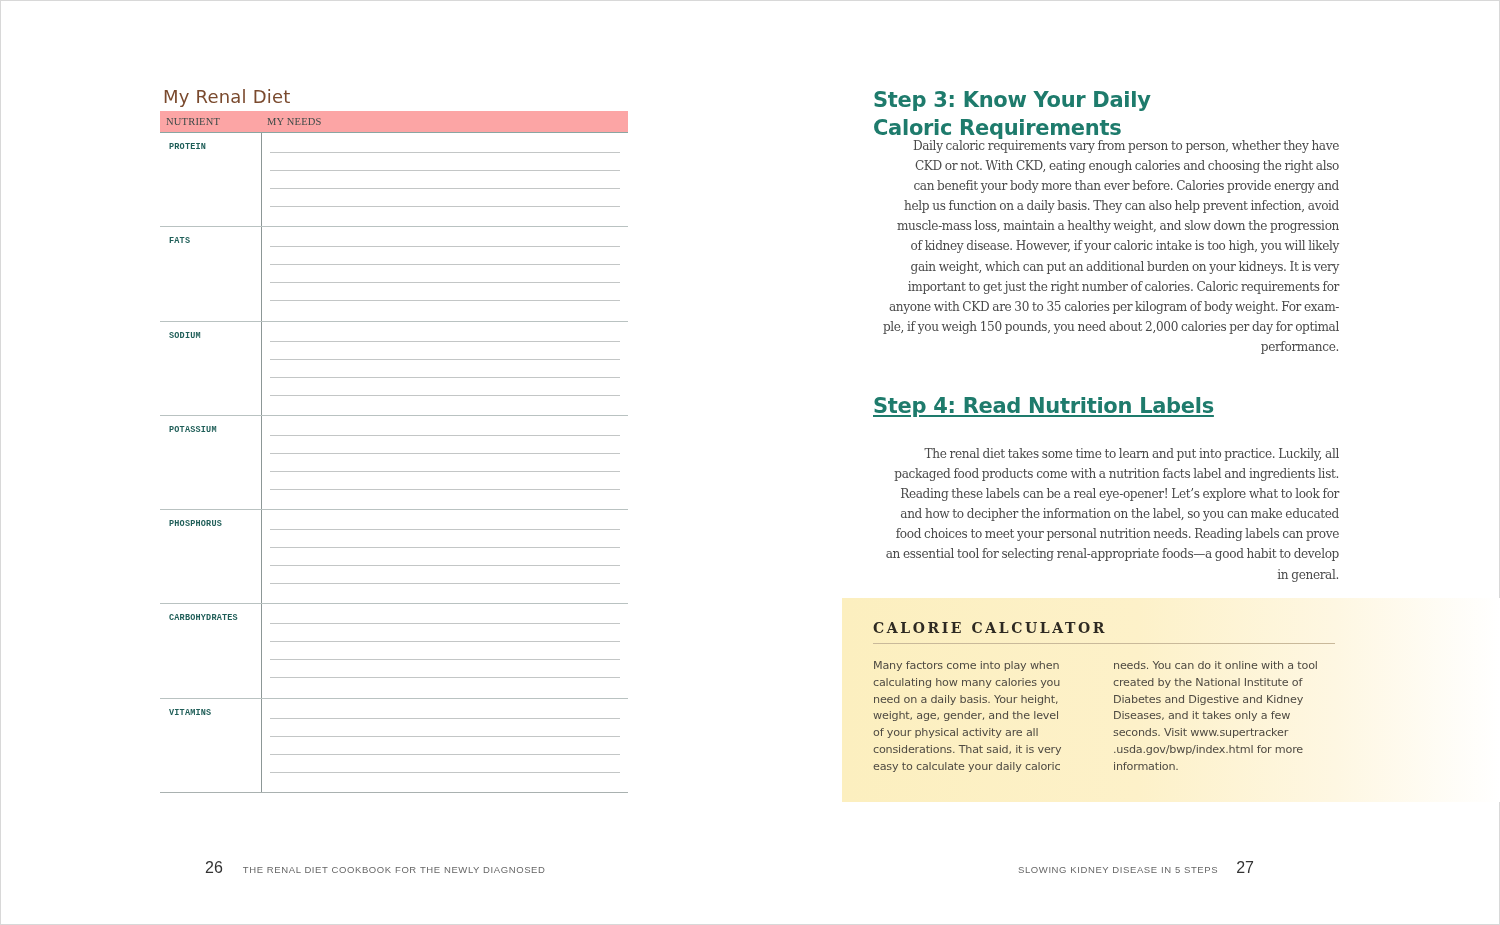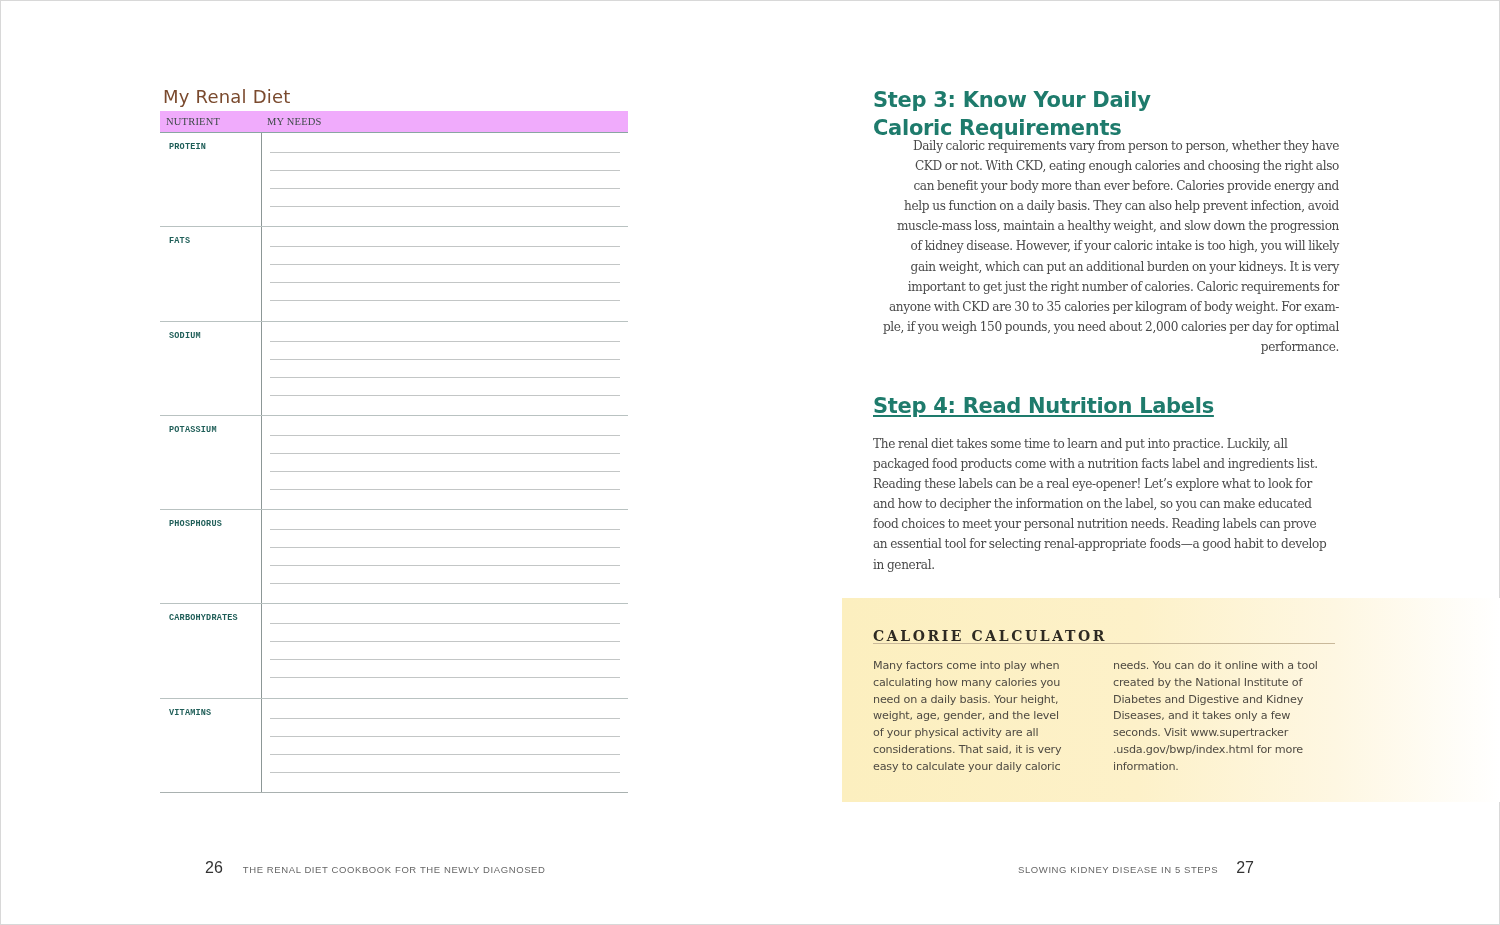--- a/index.html
+++ b/index.html
@@ -3,21 +3,21 @@
 <meta charset="utf-8">
 <style>
   * { box-sizing: border-box; margin: 0; padding: 0; }
   html, body { width: 1500px; height: 925px; background: #ffffff; overflow: hidden; }
   body { position: relative; font-family: "Liberation Serif", serif; }
   .spread-border { position: absolute; inset: 0; border: 1px solid #d8d8d8; pointer-events: none; }
 
   
   .worksheet-title { position: absolute; left: 163px; top: 86px; font-family: "DejaVu Sans", sans-serif; font-size: 18px; color: #7a4a2e; font-weight: normal; letter-spacing: 0.2px; }
   .worksheet { position: absolute; left: 160px; top: 111px; width: 468px; }
-  .ws-header { height: 22px; background: #f0abfc; border-bottom: 1px solid #8aa6a2; display: flex; align-items: center; font-family: "Liberation Serif", serif; font-size: 10.5px; color: #3d4a48; letter-spacing: 0.2px; }
+  .ws-header { height: 22px; background: #fca5a5; border-bottom: 1px solid #8aa6a2; display: flex; align-items: center; font-family: "Liberation Serif", serif; font-size: 10.5px; color: #3d4a48; letter-spacing: 0.2px; }
   .ws-header .col-nut { width: 102px; padding-left: 6px; }
   .ws-header .col-need { padding-left: 5px; }
   .ws-row { position: relative; height: 94.3px; border-bottom: 1px solid #b9c2c1; display: flex; }
   .ws-row:last-child { border-bottom: 1.5px solid #a9b1b0; }
   .ws-row .nut { width: 102px; border-right: 1px solid #8c9796; padding: 9px 0 0 9px; font-family: Liberation Mono, monospace; font-size: 8.5px; font-weight: bold; color: #1f5e58; letter-spacing: 0.2px; }
   .ws-row .lines { flex: 1; position: relative; }
   .ws-row .line { position: absolute; left: 8px; right: 8px; height: 1px; background: #c3c6c6; }
   .ws-row .line:nth-child(1) { top: 19px; }
   .ws-row .line:nth-child(2) { top: 37px; }
   .ws-row .line:nth-child(3) { top: 55px; }
@@ -30,24 +30,24 @@
   .footer-left .ftext { margin-left: 20px; }
   .footer-right { left: 1018px; }
   .footer-right .ftext { margin-right: 18px; }
 
   
   .step-heading { position: absolute; left: 873px; font-family: "DejaVu Sans", sans-serif; font-size: 21px; font-weight: bold; color: #1e7b6c; line-height: 28px; letter-spacing: -0.3px; }
   .step3-heading { top: 86px; width: 420px; }
   .step4-heading { top: 392px; width: 420px; text-decoration: underline; }
   .body-text { position: absolute; left: 873px; width: 466px; font-family: "DejaVu Serif", serif; font-size: 12.1px; line-height: 20.1px; color: #4a4a4a; letter-spacing: -0.35px; word-spacing: -0.5px; }
   .step3-body { top: 136px; text-align: right; }
-  .step4-body { top: 434px; }
+  .step4-body { top: 444px; text-align: right; }
 
   .calc-box { position: absolute; left: 842px; top: 598px; width: 658px; height: 204px; background: linear-gradient(90deg, #fcefbf 0%, #fdf1c9 45%, #fef7e2 75%, #ffffff 100%); }
-  .calc-title { position: absolute; left: 31px; top: 30px; font-family: "DejaVu Serif", serif; font-size: 14px; font-weight: bold; letter-spacing: 2.6px; color: #2e2a22; }
+  .calc-title { position: absolute; left: 31px; top: 22px; font-family: "DejaVu Serif", serif; font-size: 14px; font-weight: bold; letter-spacing: 2.6px; color: #2e2a22; }
   .calc-rule { position: absolute; left: 31px; top: 45px; width: 462px; height: 1px; background: #c9b99a; }
   .calc-col { position: absolute; top: 60px; width: 225px; font-family: "DejaVu Sans", sans-serif; font-size: 11.2px; line-height: 16.8px; color: #4e4a42; letter-spacing: -0.2px; }
   .calc-col1 { left: 31px; }
   .calc-col2 { left: 271px; }
   .tl { display: block; white-space: nowrap; }
 </style>
 </head>
 <body>
 
 <div class="spread-border"></div>

